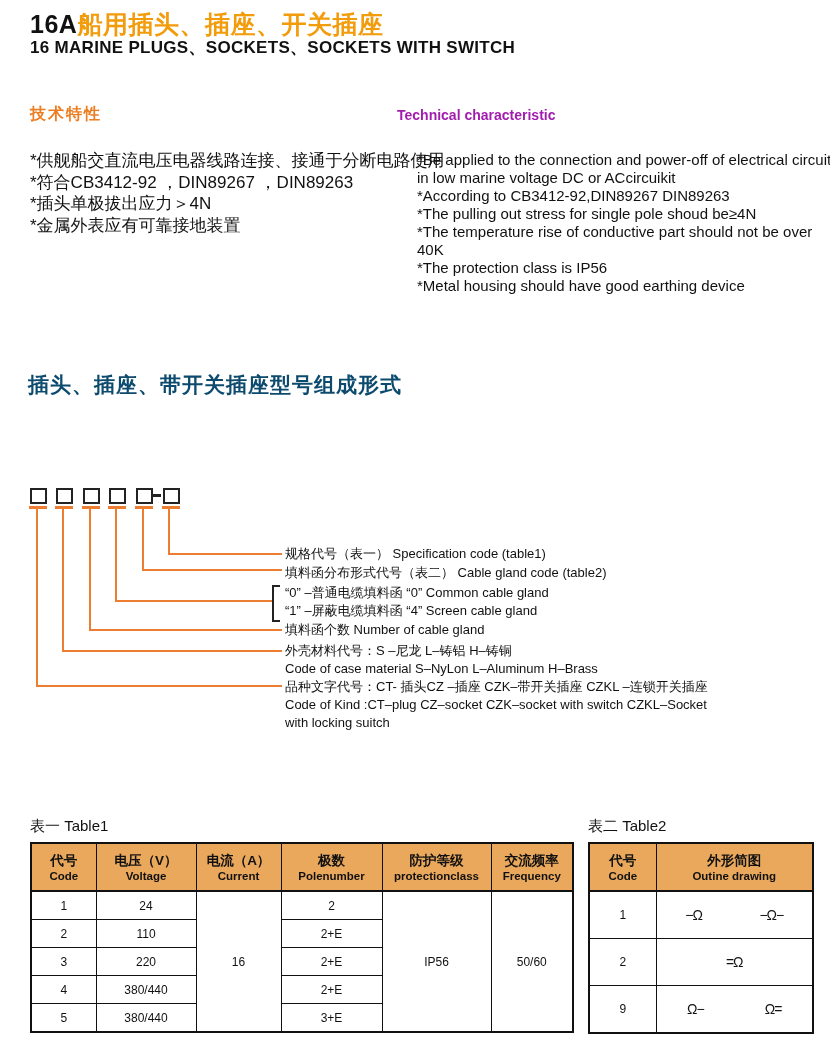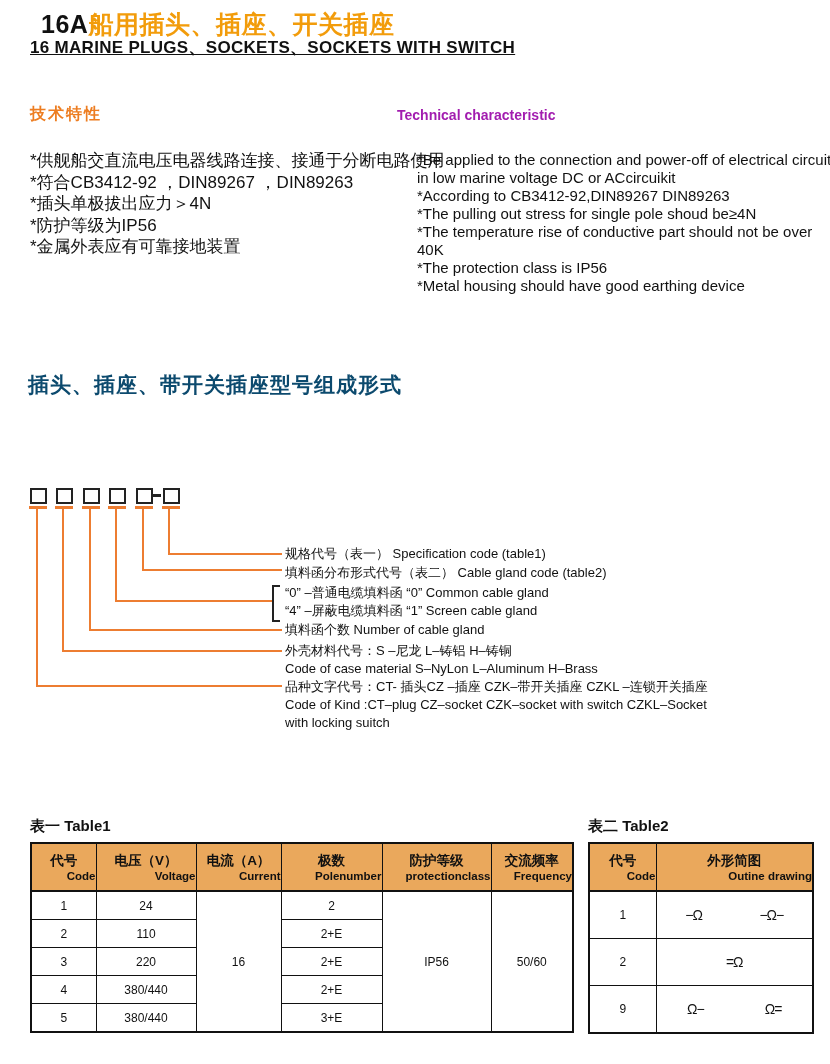--- a/index.html
+++ b/index.html
@@ -1,22 +1,22 @@
 <!DOCTYPE html>
 <html><head>
 <meta charset="utf-8">
 <style>
   html,body{margin:0;padding:0;background:#ffffff;}
   body{font-family:"Liberation Sans", sans-serif; color:#111;}
   #page{position:relative;width:830px;height:1064px;background:#fff;overflow:hidden;}
 
   
-  .title-line{position:absolute;left:41px;top:8px;font-size:25px;font-weight:bold;letter-spacing:0.5px;white-space:nowrap;}
+  .title-line{position:absolute;left:30px;top:8px;font-size:25px;font-weight:bold;letter-spacing:0.5px;white-space:nowrap;}
   .title-line .cn{color:#F29C0B;}
-  .subtitle{position:absolute;left:30px;top:36px;font-size:17px;font-weight:bold;letter-spacing:0.3px;white-space:nowrap;text-decoration:underline;}
+  .subtitle{position:absolute;left:30px;top:36px;font-size:17px;font-weight:bold;letter-spacing:0.3px;white-space:nowrap;}
 
   
   .tech-head-cn{position:absolute;left:30px;top:104px;font-size:16px;font-weight:bold;color:#ED7D21;letter-spacing:2px;}
   .tech-head-en{position:absolute;left:397px;top:107px;font-size:14px;font-weight:bold;color:#a21caf;}
   .tech-cn{position:absolute;left:30px;top:150px;width:362px;font-size:17px;}
   .tech-cn .item{line-height:21.5px;white-space:nowrap;}
   .tech-en{position:absolute;left:417px;top:151px;width:420px;font-size:15px;}
   .tech-en .item{line-height:18px;}
 
   
@@ -27,28 +27,28 @@
   .code-underline{position:absolute;top:506px;height:2.5px;width:18px;background:#ED7D31;}
   .box-dash{position:absolute;top:494px;left:152px;width:9px;height:2.5px;background:#222;}
 
   .vline{position:absolute;width:2px;background:#ED7D31;}
   .hline{position:absolute;height:2px;background:#ED7D31;}
 
   .dlabel{position:absolute;left:285px;font-size:13px;white-space:nowrap;line-height:15px;}
   .bracket{position:absolute;left:272px;top:585px;width:6px;height:33px;border-left:2px solid #222;border-top:2px solid #222;border-bottom:2px solid #222;}
 
   
-  .tcaption{position:absolute;font-size:15px;font-weight:bold;white-space:nowrap;}
+  .tcaption{position:absolute;font-size:15px;font-weight:normal;white-space:nowrap;}
   table{border-collapse:collapse;table-layout:fixed;}
   .dtable{position:absolute;background:#fff;}
   .dtable th,.dtable td{border:1.6px solid #111;text-align:center;vertical-align:middle;padding:0;}
   .dtable{border:2.2px solid #111;}
   .dtable thead th{background:#EAA85C;height:46px;border-bottom:2.2px solid #111;}
   .hcn{display:block;font-size:13.5px;font-weight:bold;line-height:17px;text-align:center;}
-  .hen{display:block;font-size:11.5px;font-weight:bold;line-height:14px;text-align:right;}
+  .hen{display:block;font-size:11.5px;font-weight:bold;line-height:14px;}
   #table1 td{height:27px;font-size:12px;}
   #table2 td{height:46px;font-size:12px;}
   .symrow{display:flex;justify-content:space-around;align-items:center;font-size:14px;}
   .sym{letter-spacing:-1px;}
 </style>
 </head>
 <body>
 
 <div id="page">
 
@@ -57,21 +57,20 @@
   </div>
   <div class="subtitle">16 MARINE PLUGS、SOCKETS、SOCKETS WITH  SWITCH</div>
 
   <div class="tech-head-cn">技术特性</div>
   <div class="tech-head-en">Technical characteristic</div>
 
   <div class="tech-cn">
     <div class="item">*供舰船交直流电压电器线路连接、接通于分断电路使用</div>
     <div class="item">*符合CB3412-92 ，DIN89267 ，DIN89263</div>
     <div class="item">*插头单极拔出应力＞4N</div>
-    <div class="item">*防护等级为IP56</div>
     <div class="item">*金属外表应有可靠接地装置</div>
   </div>
 
   <div class="tech-en">
     <div class="item">*Be applied to the connection and power-off of electrical circuit in low marine voltage DC or ACcircuikit</div>
     <div class="item">*According to CB3412-92,DIN89267 DIN89263</div>
     <div class="item">*The pulling out stress for single pole shoud be≥4N</div>
     <div class="item">*The temperature rise of conductive part should not be over 40K</div>
     <div class="item">*The protection class is IP56</div>
     <div class="item">*Metal housing should have good earthing device</div>
@@ -110,21 +109,21 @@
   <div class="hline" style="left:62px;top:650px;width:220px"></div>
 
   <div class="vline" style="left:36px;top:508px;height:179px"></div>
   <div class="hline" style="left:36px;top:685px;width:246px"></div>
 
   <div class="bracket"></div>
 
   <div class="dlabel" style="top:546px">规格代号（表一） Specification code (table1)</div>
   <div class="dlabel" style="top:565px">填料函分布形式代号（表二） Cable gland code (table2)</div>
   <div class="dlabel" style="top:585px">“0” –普通电缆填料函  “0” Common cable gland</div>
-  <div class="dlabel" style="top:603px">“4” –屏蔽电缆填料函  “1” Screen cable gland</div>
+  <div class="dlabel" style="top:603px">“1” –屏蔽电缆填料函  “4” Screen cable gland</div>
   <div class="dlabel" style="top:622px">填料函个数 Number of cable gland</div>
   <div class="dlabel" style="top:643px">外壳材料代号：S –尼龙 L–铸铝 H–铸铜</div>
   <div class="dlabel" style="top:661px">Code of case material S–NyLon L–Aluminum H–Brass</div>
   <div class="dlabel" style="top:697px">Code of Kind :CT–plug CZ–socket CZK–socket with switch CZKL–Socket</div>
   <div class="dlabel" style="top:679px">品种文字代号：CT- 插头CZ –插座 CZK–带开关插座 CZKL –连锁开关插座</div>
   <div class="dlabel" style="top:715px">with locking suitch</div>
 
   <div class="tcaption" style="left:30px;top:817px">表一  Table1</div>
   <table id="table1" class="dtable" style="left:30px;top:842px;width:542px">
     <colgroup>

